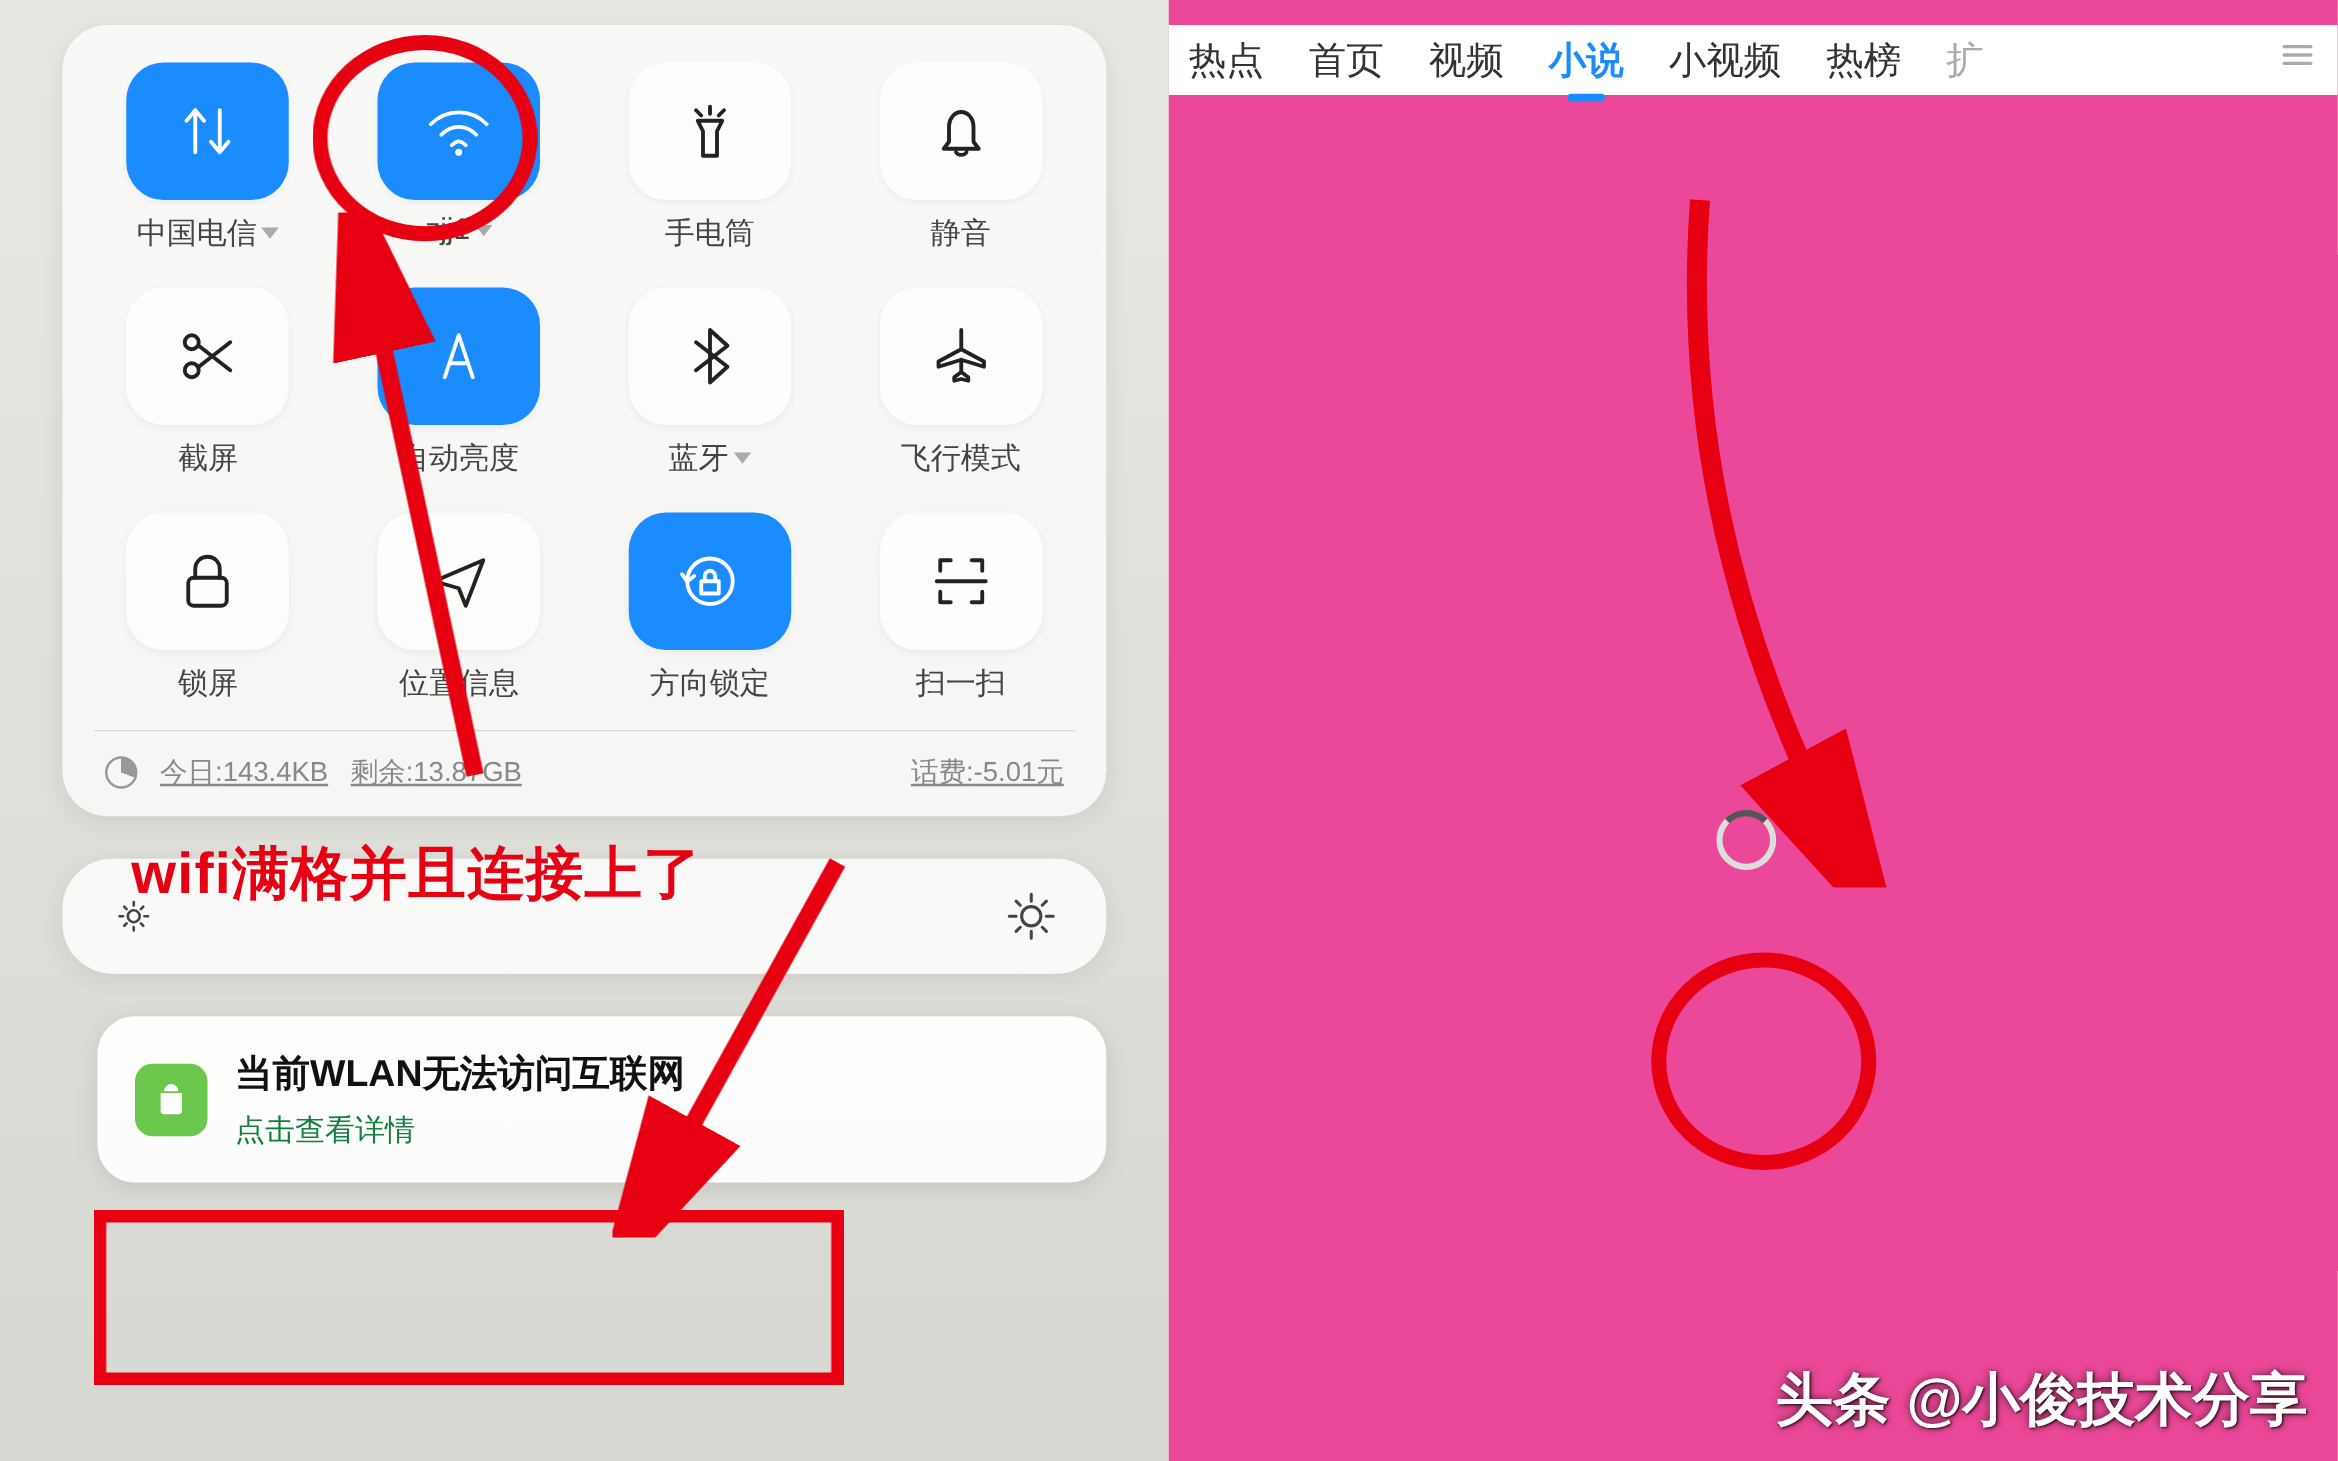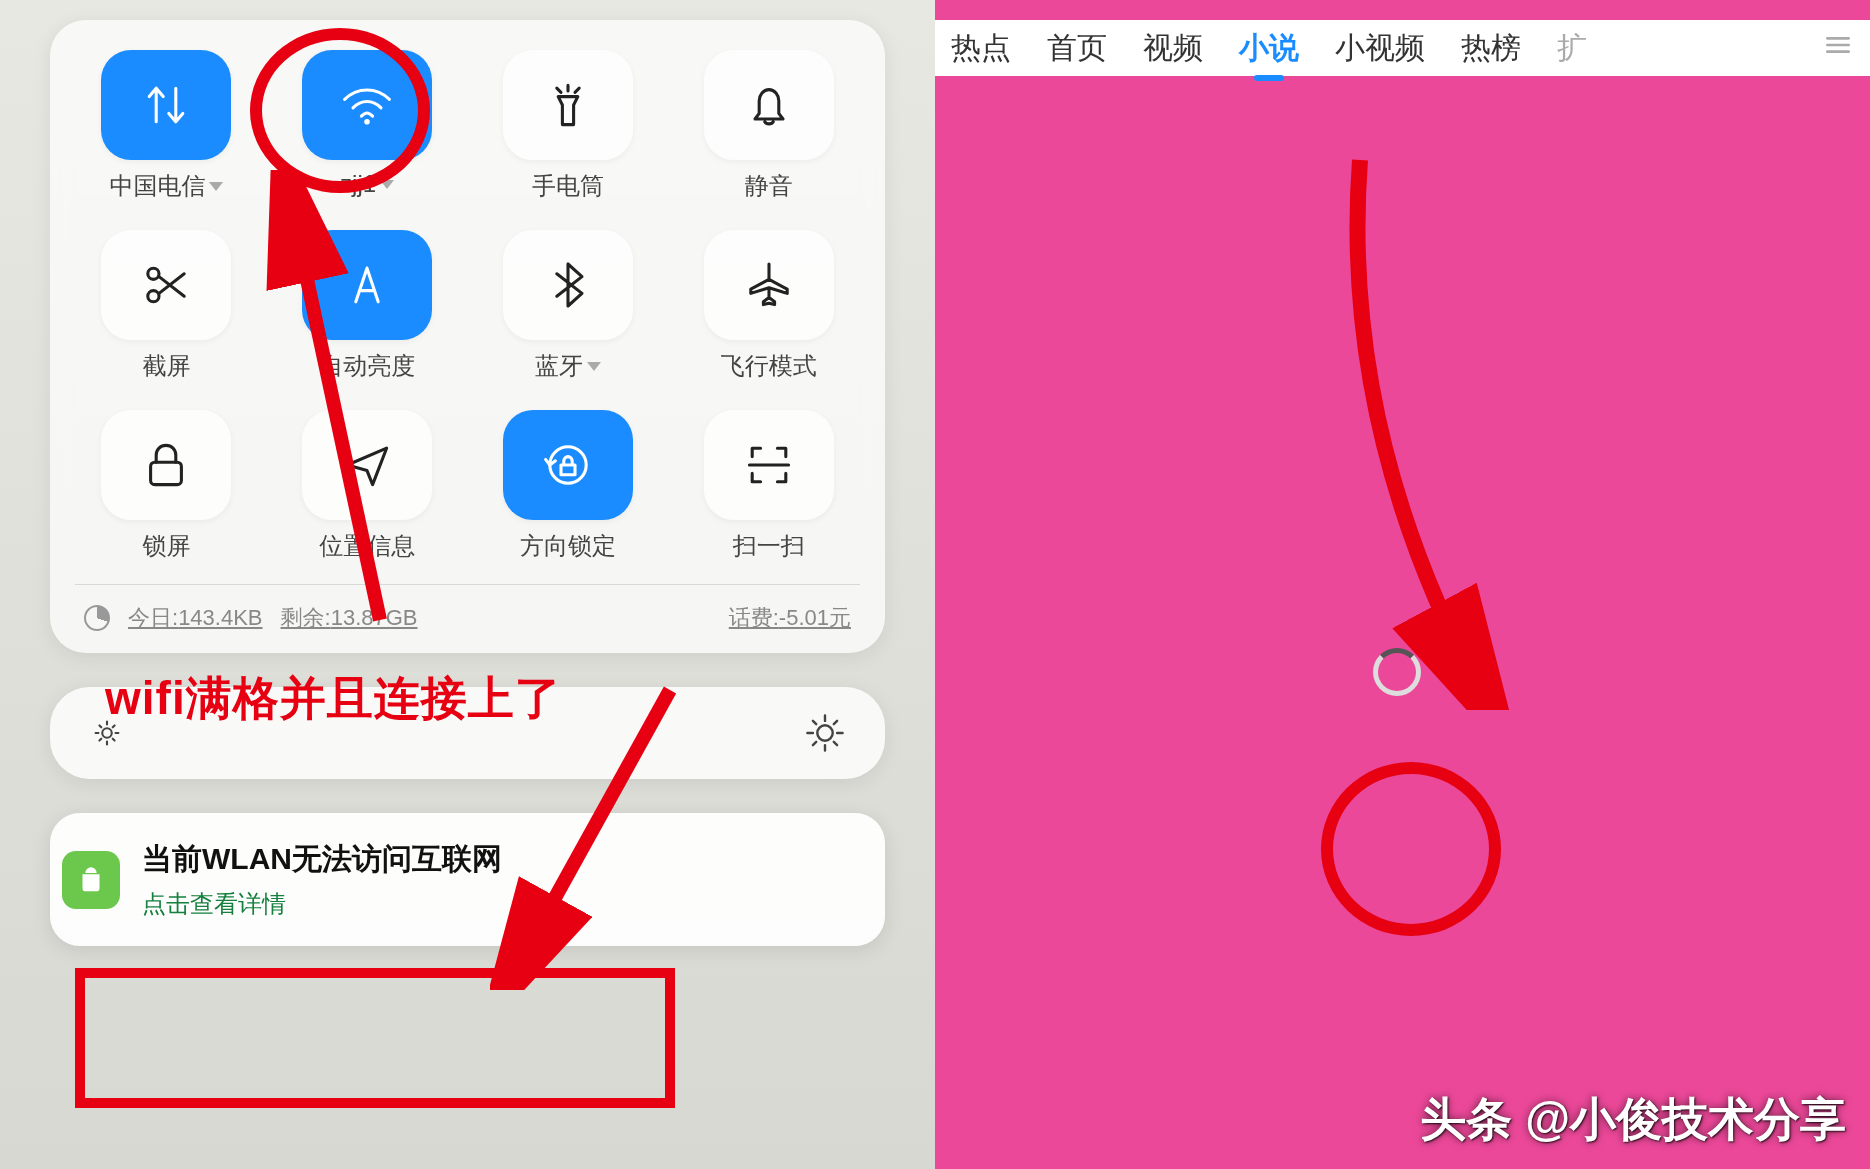--- a/index.html
+++ b/index.html
@@ -102,25 +102,26 @@
       align-items: center;
       justify-content: space-between;
       padding: 0 38px;
       box-shadow: 0 4px 20px rgba(0,0,0,0.08);
     }
     .brightness-card svg { width: 38px; height: 38px; }
     .notif-card {
       margin-top: 34px;
       background: rgba(255,255,255,0.92);
       border-radius: 30px;
-      padding: 26px 12px;
+      padding: 26px 30px;
       display: flex;
       align-items: center;
       gap: 22px;
       box-shadow: 0 4px 20px rgba(0,0,0,0.1);
+      margin-left: 28px;
     }
     .notif-app {
       width: 58px; height: 58px;
       background: #6bc84d;
       border-radius: 14px;
       display: flex; align-items: center; justify-content: center;
     }
     .notif-app svg { width: 34px; height: 34px; fill: #fff; }
     .notif-title { font-size: 30px; font-weight: 700; color: #111; }
     .notif-sub { font-size: 24px; color: #15803d; margin-top: 8px; }

